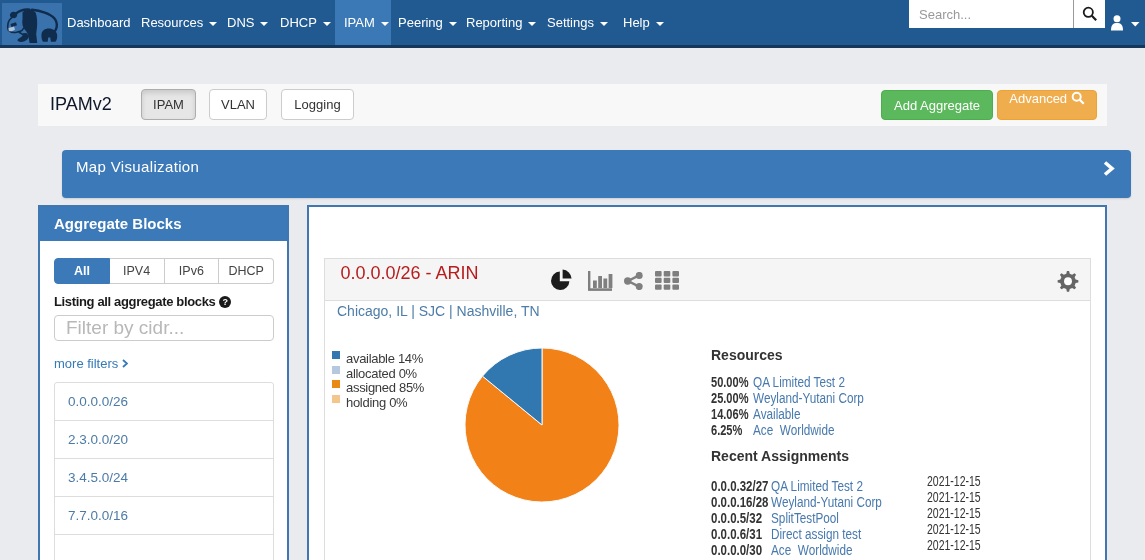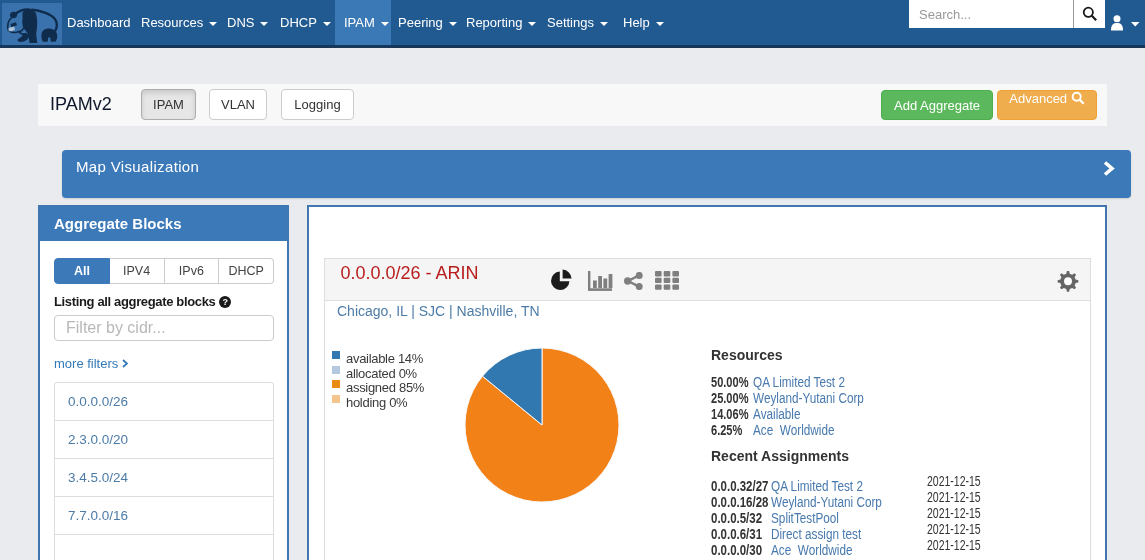--- a/index.html
+++ b/index.html
@@ -38,21 +38,21 @@
 .panel-hdr { background:#3b79b8; color:#fff; font-size:15px; height:34px; line-height:34px; padding-left:14px;font-weight:bold; }
 #panel-left { left:38px; top:205px; width:251px; height:400px; }
 #panel-right { left:307px; top:205px; width:800px; height:400px; }
 
 
 #tabs { position:absolute; left:14px; top:51px; width:220px; height:26px; display:flex; }
 .tab { flex:1; border:1px solid #ccc; border-left:none; font-size:12.5px; color:#444; display:flex; align-items:center; justify-content:center; background:#fff; }
 .tab.on { border-radius:4px 0 0 4px; background:#3b79b8; border:1px solid #3b79b8; color:#fff; font-weight:bold; }
 .tab:last-child { border-radius:0 4px 4px 0; }
 #listing-lbl { position:absolute; left:14px; top:87px; font-size:13px; font-weight:bold; color:#1a1a1a; letter-spacing:-0.35px; }
-#filter-input { position:absolute; left:14px; top:108px; width:220px; height:26px; border:1px solid #ccc; border-radius:4px; font-size:16px; color:#b8b8b8; line-height:24px; padding-left:11px; }
+#filter-input { position:absolute; left:14px; top:108px; width:220px; height:26px; border:1px solid #ccc; border-radius:4px; font-size:19px; color:#b8b8b8; line-height:24px; padding-left:11px; }
 #more-filters { position:absolute; left:14px; top:149px; font-size:13px; color:#337ab7; }
 #agg-list { position:absolute; left:14px; top:174.5px; width:220px; border:1px solid #ddd; border-radius:3px; }
 .agg-row { height:38px; border-bottom:1px solid #ddd; font-size:13.5px; color:#4c7ba7; display:flex; align-items:center; padding-left:13px; }
 .agg-row:last-child { border-bottom:none; }
 
 
 #title-box { position:absolute; left:14.5px; top:51px; width:767px; height:330px; background:#fff; border:1px solid #ddd; }
 #title-hd { position:absolute; left:0; top:0; width:765px; height:42px; background:#f5f5f5; border-bottom:1px solid #ddd; }
 #cidr-title { position:absolute; left:16px; top:4px; font-size:18px; color:#b91c1c; }
 .hicon { position:absolute; }

